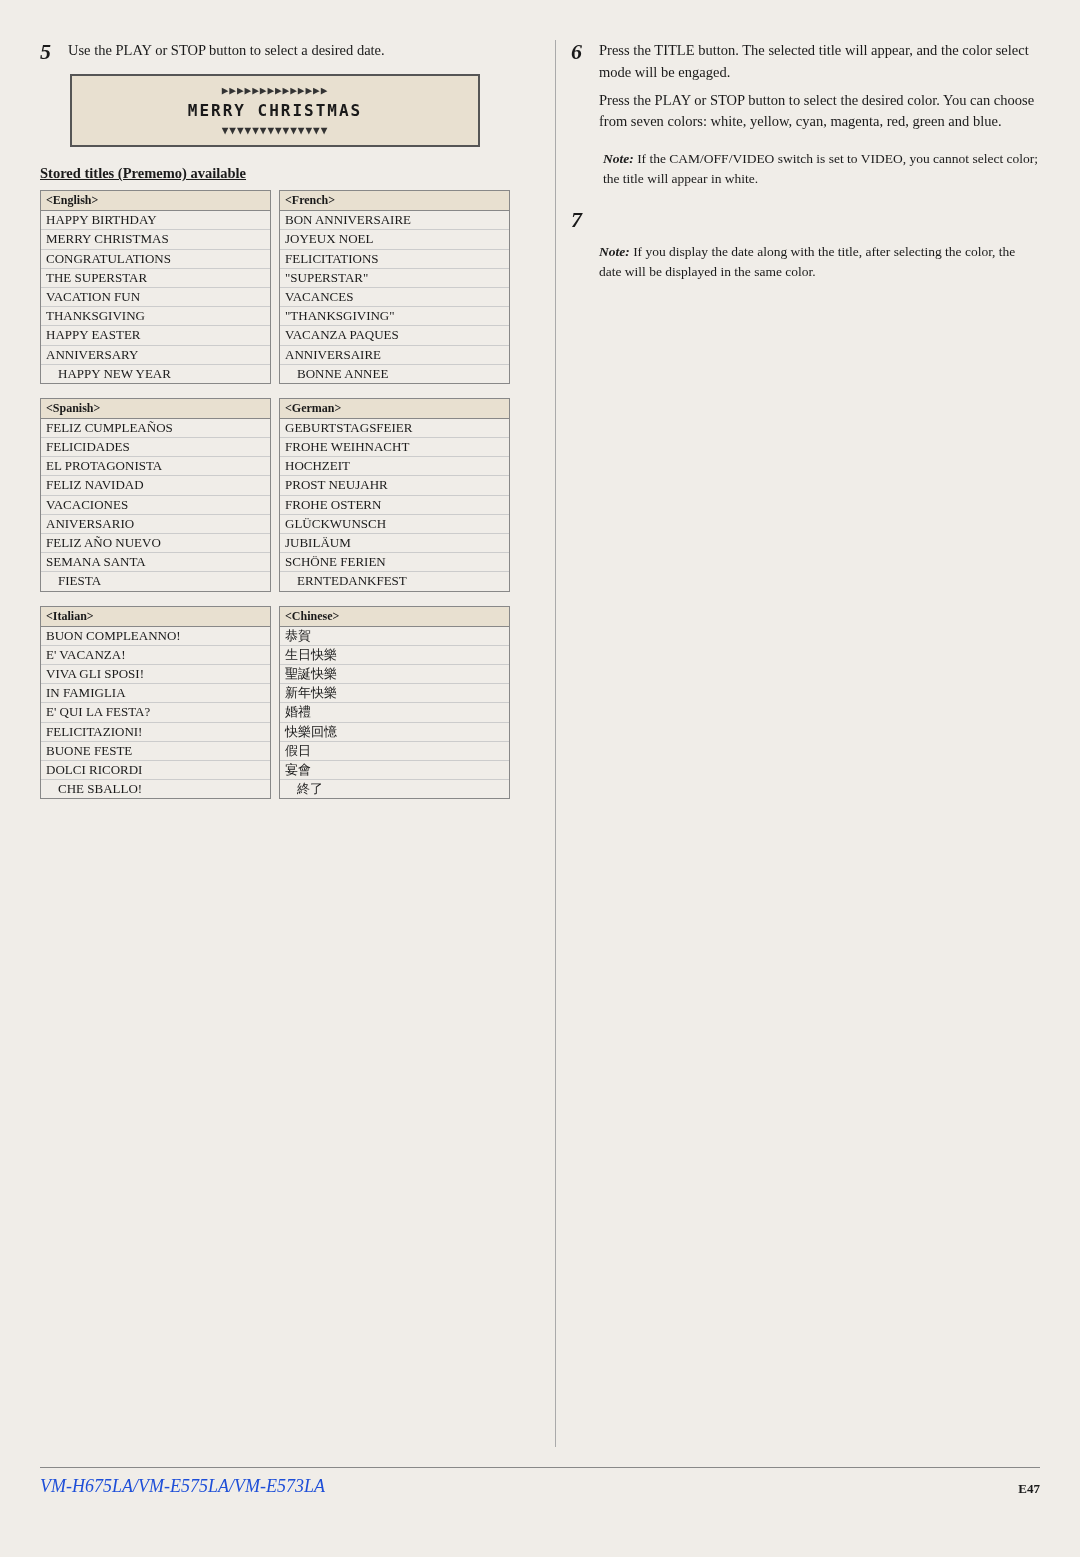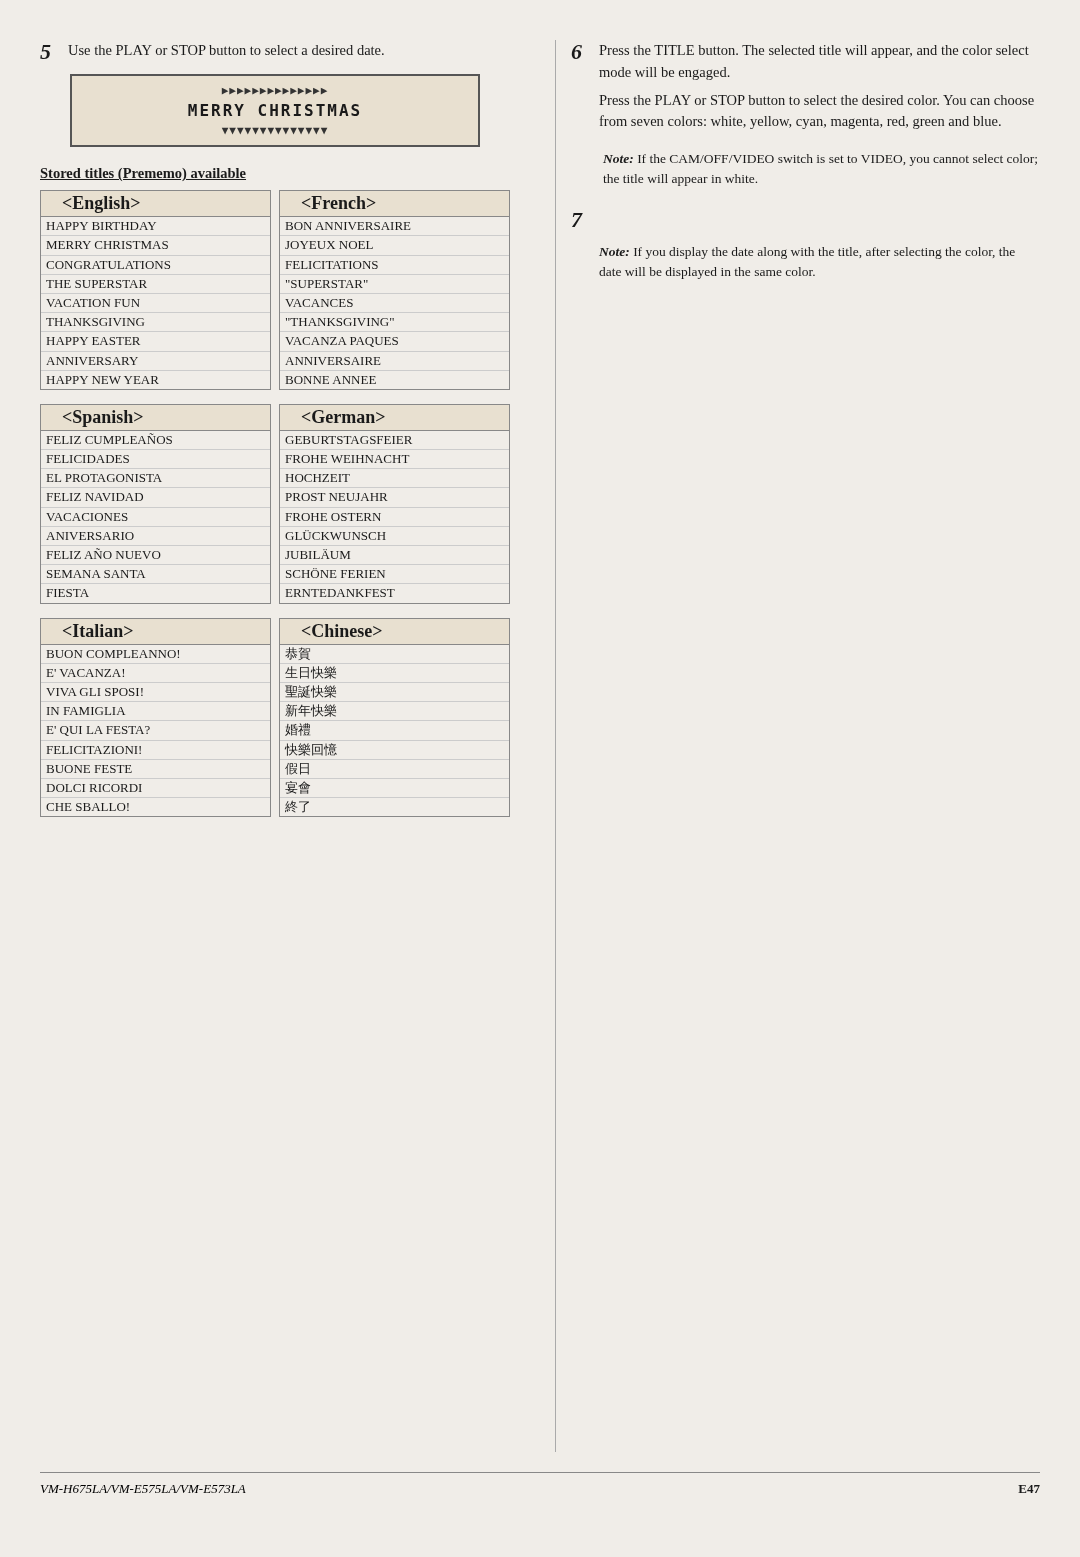--- a/index.html
+++ b/index.html
@@ -128,36 +128,37 @@
       gap: 8px;
       margin-bottom: 14px;
     }
 
     .language-block {
       border: 1px solid #888;
       padding: 0;
     }
 
     .language-label {
-      font-size: 18px;
-      font-weight: bold;
-      padding: 2px 21px;
+      font-size: 12px;
+      font-weight: bold;
+      padding: 2px 5px;
       background: #e8e0d0;
       border-bottom: 1px solid #888;
     }
 
     .title-item {
       padding: 0 5px;
       font-size: 13px;
       border-bottom: 1px solid #ccc;
       line-height: 1.4;
     }
 
     .title-item:last-child {
       border-bottom: none;
+      margin-left: 12px;
     }
 
     
     .note-block {
       margin-top: 10px;
       font-size: 13.5px;
       line-height: 1.5;
     }
 
     .note-label {
@@ -165,23 +166,23 @@
       font-style: italic;
     }
 
     .step-para {
       font-size: 14.5px;
       line-height: 1.5;
       margin-bottom: 16px;
     }
 
     .footer-model {
-      font-size: 13px;
+      font-size: 18px;
       font-style: italic;
-      color: #000000;
+      color: #1d4ed8;
     }
 
     .footer-page {
       font-size: 13px;
       font-weight: bold;
       margin-left: 40px;
     }
 
     .step-7-block {
       margin-top: 16px;

